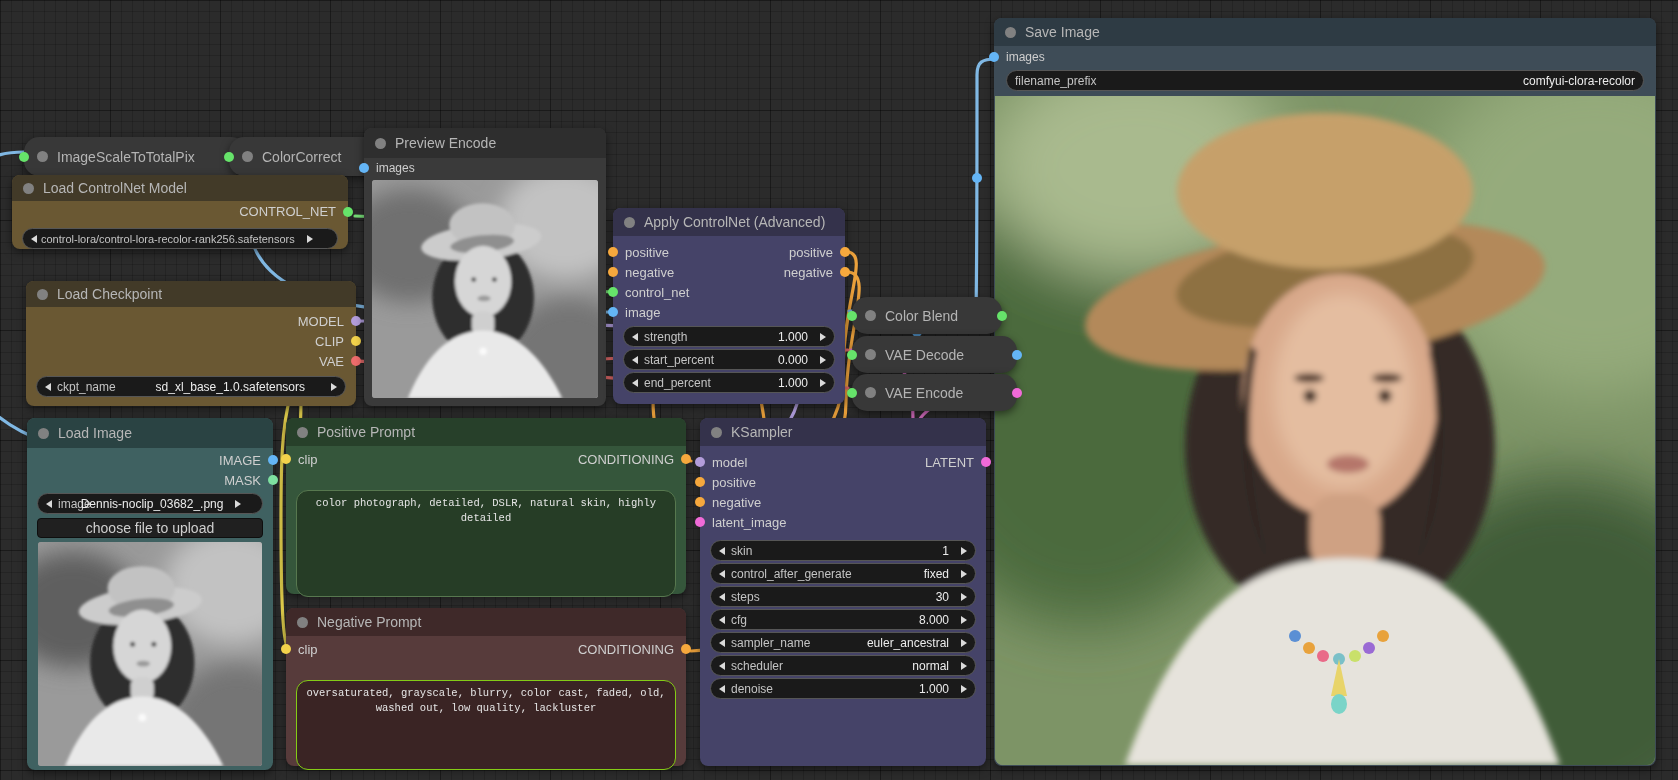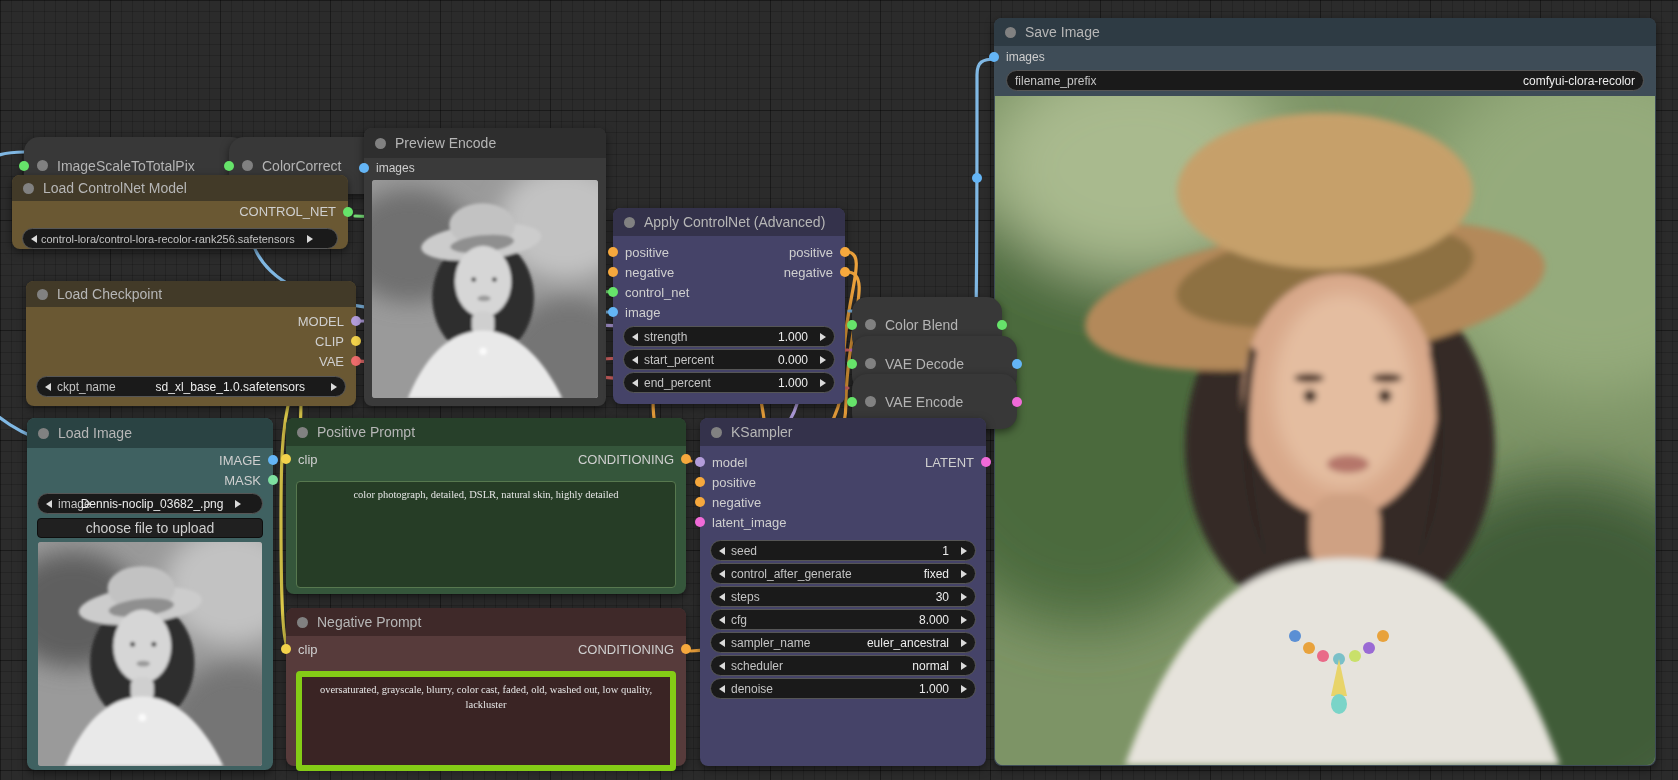--- a/index.html
+++ b/index.html
@@ -14,21 +14,21 @@
     background-size:11px 11px,11px 11px,110px 110px,110px 110px;
     font-family:"Liberation Sans",sans-serif;
   }
   .wires{position:absolute;left:0;top:0;pointer-events:none;}
   .node{position:absolute;background:var(--body,#3b3b3b);border-radius:8px;
         box-shadow:0 3px 9px rgba(0,0,0,.5);color:#cfcfcf;font-size:13px;text-align:center;}
   .hdr{height:28px;display:flex;align-items:center;gap:9px;padding:0 11px;
        background:var(--hdr,#2f2f2f);border-radius:8px 8px 0 0;color:#b6b6b6;font-size:14px;}
   .hdot{width:11px;height:11px;border-radius:50%;background:#818181;flex:none;}
   .collapsed{position:absolute;background:#383838;border-radius:15px;display:flex;
-       align-items:center;gap:9px;padding:13px 13px;color:#b4b4b4;font-size:14px;
+       align-items:center;gap:9px;padding:4px 13px;color:#b4b4b4;font-size:14px;
        box-shadow:0 3px 8px rgba(0,0,0,.5);}
   .cdot{position:absolute;width:10px;height:10px;border-radius:50%;top:50%;margin-top:-5px;}
   .cdot.l{left:-5px}.cdot.r{right:-5px}
   .row{display:flex;align-items:center;height:20px;padding:0 9px;color:#cfcfcf;}
   .row.dual{justify-content:space-between}
   .row.out{justify-content:flex-end}
   .sl{display:flex;align-items:center;gap:7px}
   .dot{width:10px;height:10px;border-radius:50%;flex:none}
   .dot.edge-l{margin-left:-14px}
   .dot.edge-r{margin-right:-14px}
@@ -40,25 +40,25 @@
         font-size:12px;color:#d6d6d6;gap:6px}
   .wname{color:#c4c4c4;white-space:nowrap}
   .wval{margin-left:auto;color:#ececec;white-space:nowrap}
   .tl{width:0;height:0;border-top:4px solid transparent;border-bottom:4px solid transparent;
       border-right:6px solid #dadada;flex:none}
   .tr{width:0;height:0;border-top:4px solid transparent;border-bottom:4px solid transparent;
       border-left:6px solid #dadada;flex:none;margin-left:6px}
   .filebtn{height:18px;margin:4px 10px;background:#202020;border:1px solid #0e0e0e;
       border-radius:4px;display:flex;align-items:center;justify-content:center;
       font-size:14px;color:#cfcfcf}
-  .ta{margin:12px 10px;border-radius:4px;padding:5px 7px;
-      font-family:Liberation Serif, serif;font-size:10.5px;line-height:1.45;
+  .ta{margin:21px 10px;border-radius:12px;padding:5px 7px;
+      font-family:Liberation Mono, monospace;font-size:10.5px;line-height:1.45;
       color:#e6e6e6;white-space:pre-wrap}
   .ta.pos{background:#263d26;border:1px solid #57784f;height:95px}
-  .ta.neg{background:#3a2424;border:6px solid #84cc16;height:78px}
+  .ta.neg{background:#3a2424;border:1px solid #84cc16;height:78px}
   .imgbox{border-radius:3px;overflow:hidden;background:#888}
   .lbl-sm{font-size:12px}
 </style>
 </head>
 <body>
 <div class="canvas">
 
 <svg class="wires" width="1678" height="780">
   <g fill="none" stroke-width="3.2" stroke-linecap="round" opacity="0.95">
     <path d="M 266 461 C 120 461 -50 470 -50 300 C -50 170 -20 152 24 152" stroke="#85c0ee"></path>
@@ -456,21 +456,21 @@
         </span>
   </div>
   <div class="row">
     <span class="sl">
           <span class="dot c-lat edge-l"></span>
       <span>latent_image</span>
         </span>
   </div>
   <div class="widget" style="margin-top:8px">
     <span class="tl"></span>
-    <span class="wname">seed</span>
+    <span class="wname">skin</span>
     <span class="wval">1</span>
     <span class="tr"></span>
   </div>
   <div class="widget">
     <span class="tl"></span>
     <span class="wname">control_after_generate</span>
     <span class="wval">fixed</span>
     <span class="tr"></span>
   </div>
   <div class="widget">

